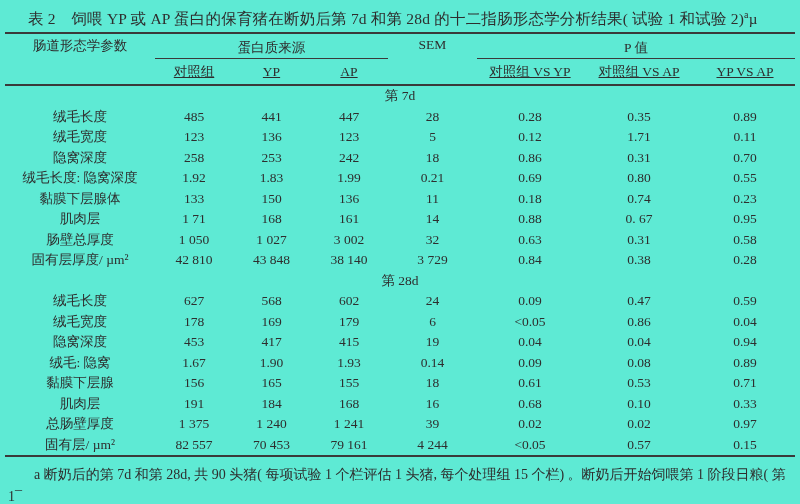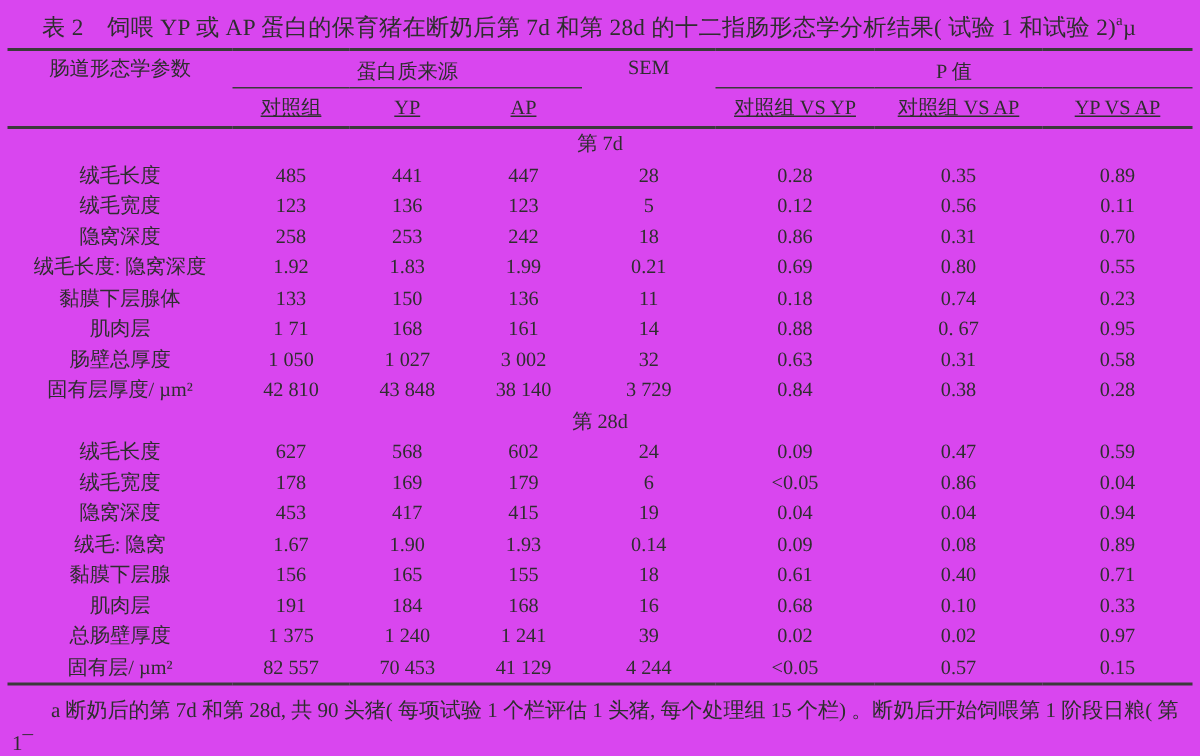--- a/index.html
+++ b/index.html
@@ -6,21 +6,21 @@
     margin: 0;
     padding: 0;
     background: #f6f5f2;
     font-family: "Liberation Serif", "DejaVu Serif", serif;
     color: #2e2e2e;
   }
   .page {
     position: relative;
     width: 800px;
     height: 504px;
-    background: #d946ef;
+    background: #5eead4;
     overflow: hidden;
   }
   
   .title-row {
     display: flex;
     align-items: baseline;
     padding: 8px 46px 2px 28px;
     font-size: 15.5px;
     line-height: 22px;
     white-space: nowrap;
@@ -118,21 +118,21 @@
           <td class="num">0.35</td>
           <td class="num">0.89</td>
         </tr>
         <tr>
           <td class="param">绒毛宽度</td>
           <td class="num">123</td>
           <td class="num">136</td>
           <td class="num">123</td>
           <td class="num">5</td>
           <td class="num">0.12</td>
-          <td class="num">0.56</td>
+          <td class="num">1.71</td>
           <td class="num">0.11</td>
         </tr>
         <tr>
           <td class="param">隐窝深度</td>
           <td class="num">258</td>
           <td class="num">253</td>
           <td class="num">242</td>
           <td class="num">18</td>
           <td class="num">0.86</td>
           <td class="num">0.31</td>
@@ -231,21 +231,21 @@
           <td class="num">0.08</td>
           <td class="num">0.89</td>
         </tr>
         <tr>
           <td class="param">黏膜下层腺</td>
           <td class="num">156</td>
           <td class="num">165</td>
           <td class="num">155</td>
           <td class="num">18</td>
           <td class="num">0.61</td>
-          <td class="num">0.40</td>
+          <td class="num">0.53</td>
           <td class="num">0.71</td>
         </tr>
         <tr>
           <td class="param">肌肉层</td>
           <td class="num">191</td>
           <td class="num">184</td>
           <td class="num">168</td>
           <td class="num">16</td>
           <td class="num">0.68</td>
           <td class="num">0.10</td>
@@ -258,21 +258,21 @@
           <td class="num">1 241</td>
           <td class="num">39</td>
           <td class="num">0.02</td>
           <td class="num">0.02</td>
           <td class="num">0.97</td>
         </tr>
         <tr>
           <td class="param">固有层/ µm²</td>
           <td class="num">82 557</td>
           <td class="num">70 453</td>
-          <td class="num">41 129</td>
+          <td class="num">79 161</td>
           <td class="num">4 244</td>
           <td class="num">&lt;0.05</td>
           <td class="num">0.57</td>
           <td class="num">0.15</td>
         </tr>
       </tbody>
   </table>
 
   <div class="footnote">
     <div class="fn-line-1">a 断奶后的第 7d 和第 28d, 共 90 头猪( 每项试验 1 个栏评估 1 头猪, 每个处理组 15 个栏) 。断奶后开始饲喂第 1 阶段日粮( 第 1¯</div>

